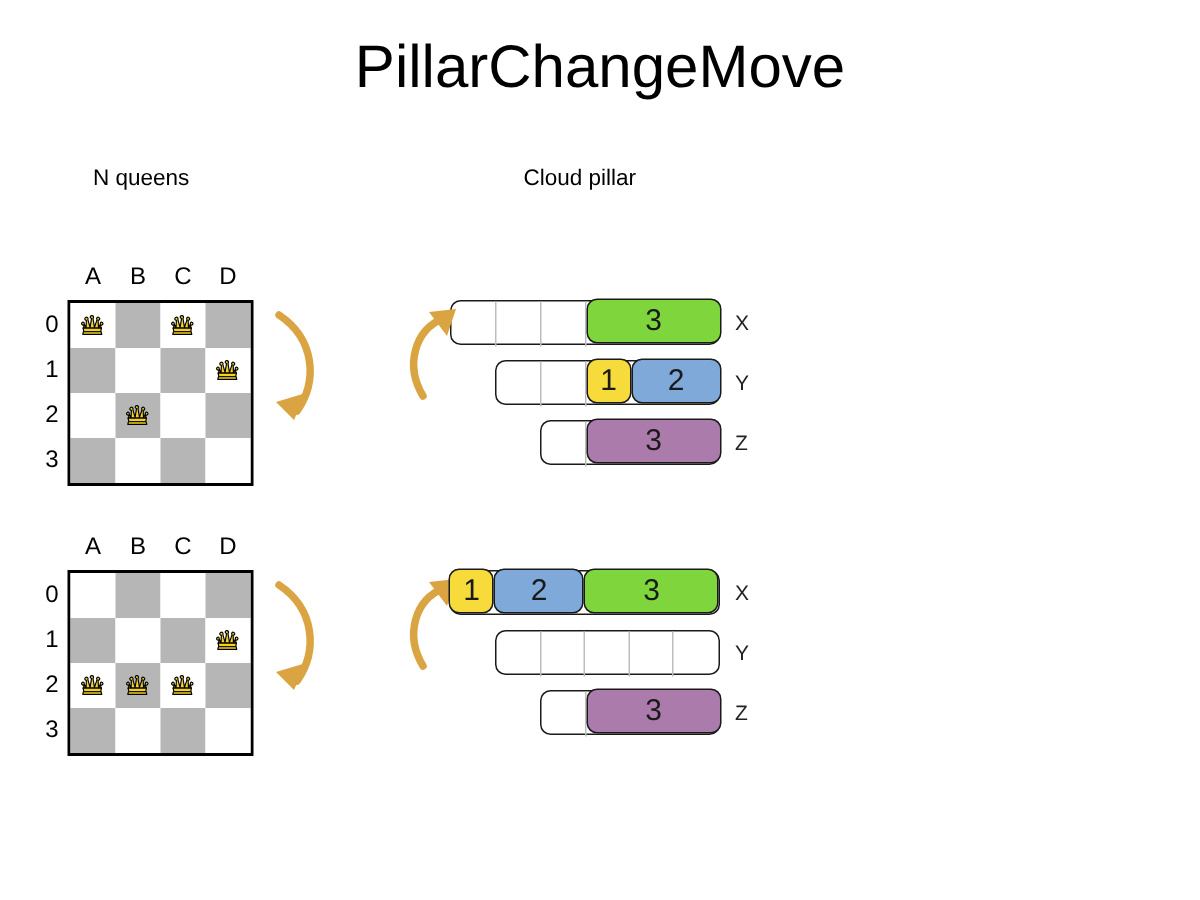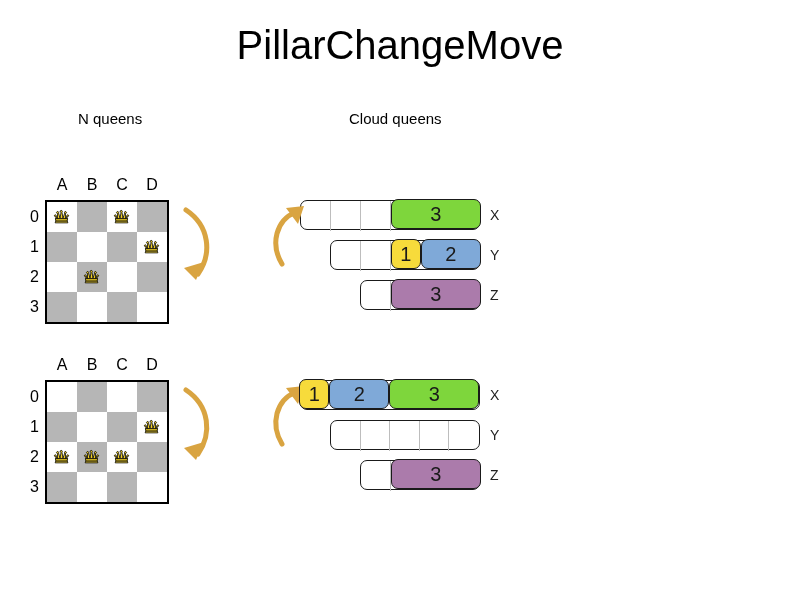--- a/index.html
+++ b/index.html
@@ -17,21 +17,21 @@
   }
   #page-subtitle{
     position:absolute;left:0;top:68px;width:800px;text-align:center;
     font-size:13.5px;font-weight:400;line-height:18px;
   }
 
   
   .section-header{
     position:absolute;font-size:15px;font-weight:400;white-space:nowrap;
   }
-  #hdr-nqueens{left:62px;top:110px;margin-left:16px;}
+  #hdr-nqueens{left:62px;top:110px;}
   #hdr-cloud{left:349px;top:110px;}
 
   
   .board-wrap{position:absolute;}
   #board-top{left:45px;top:200px;}
   #board-bottom{left:45px;top:380px;}
 
   .board{
     position:relative;width:120px;height:120px;
     border:2px solid #000;box-sizing:content-box;background:#fff;
@@ -92,21 +92,21 @@
   .arrow-svg{position:absolute;}
 </style>
 </head>
 <body>
 
 <div class="page">
 
   <div id="page-title">PillarChangeMove</div>
 
   <div class="section-header" id="hdr-nqueens">N queens</div>
-  <div class="section-header" id="hdr-cloud">Cloud queens</div>
+  <div class="section-header" id="hdr-cloud">Cloud pillar</div>
 
   <div class="board-wrap" id="board-top">
     <div class="col-labels">
         <div class="col-label">A</div>
         <div class="col-label">B</div>
         <div class="col-label">C</div>
         <div class="col-label">D</div>
       </div>
     <div class="row-labels">
         <div class="row-label">0</div>

